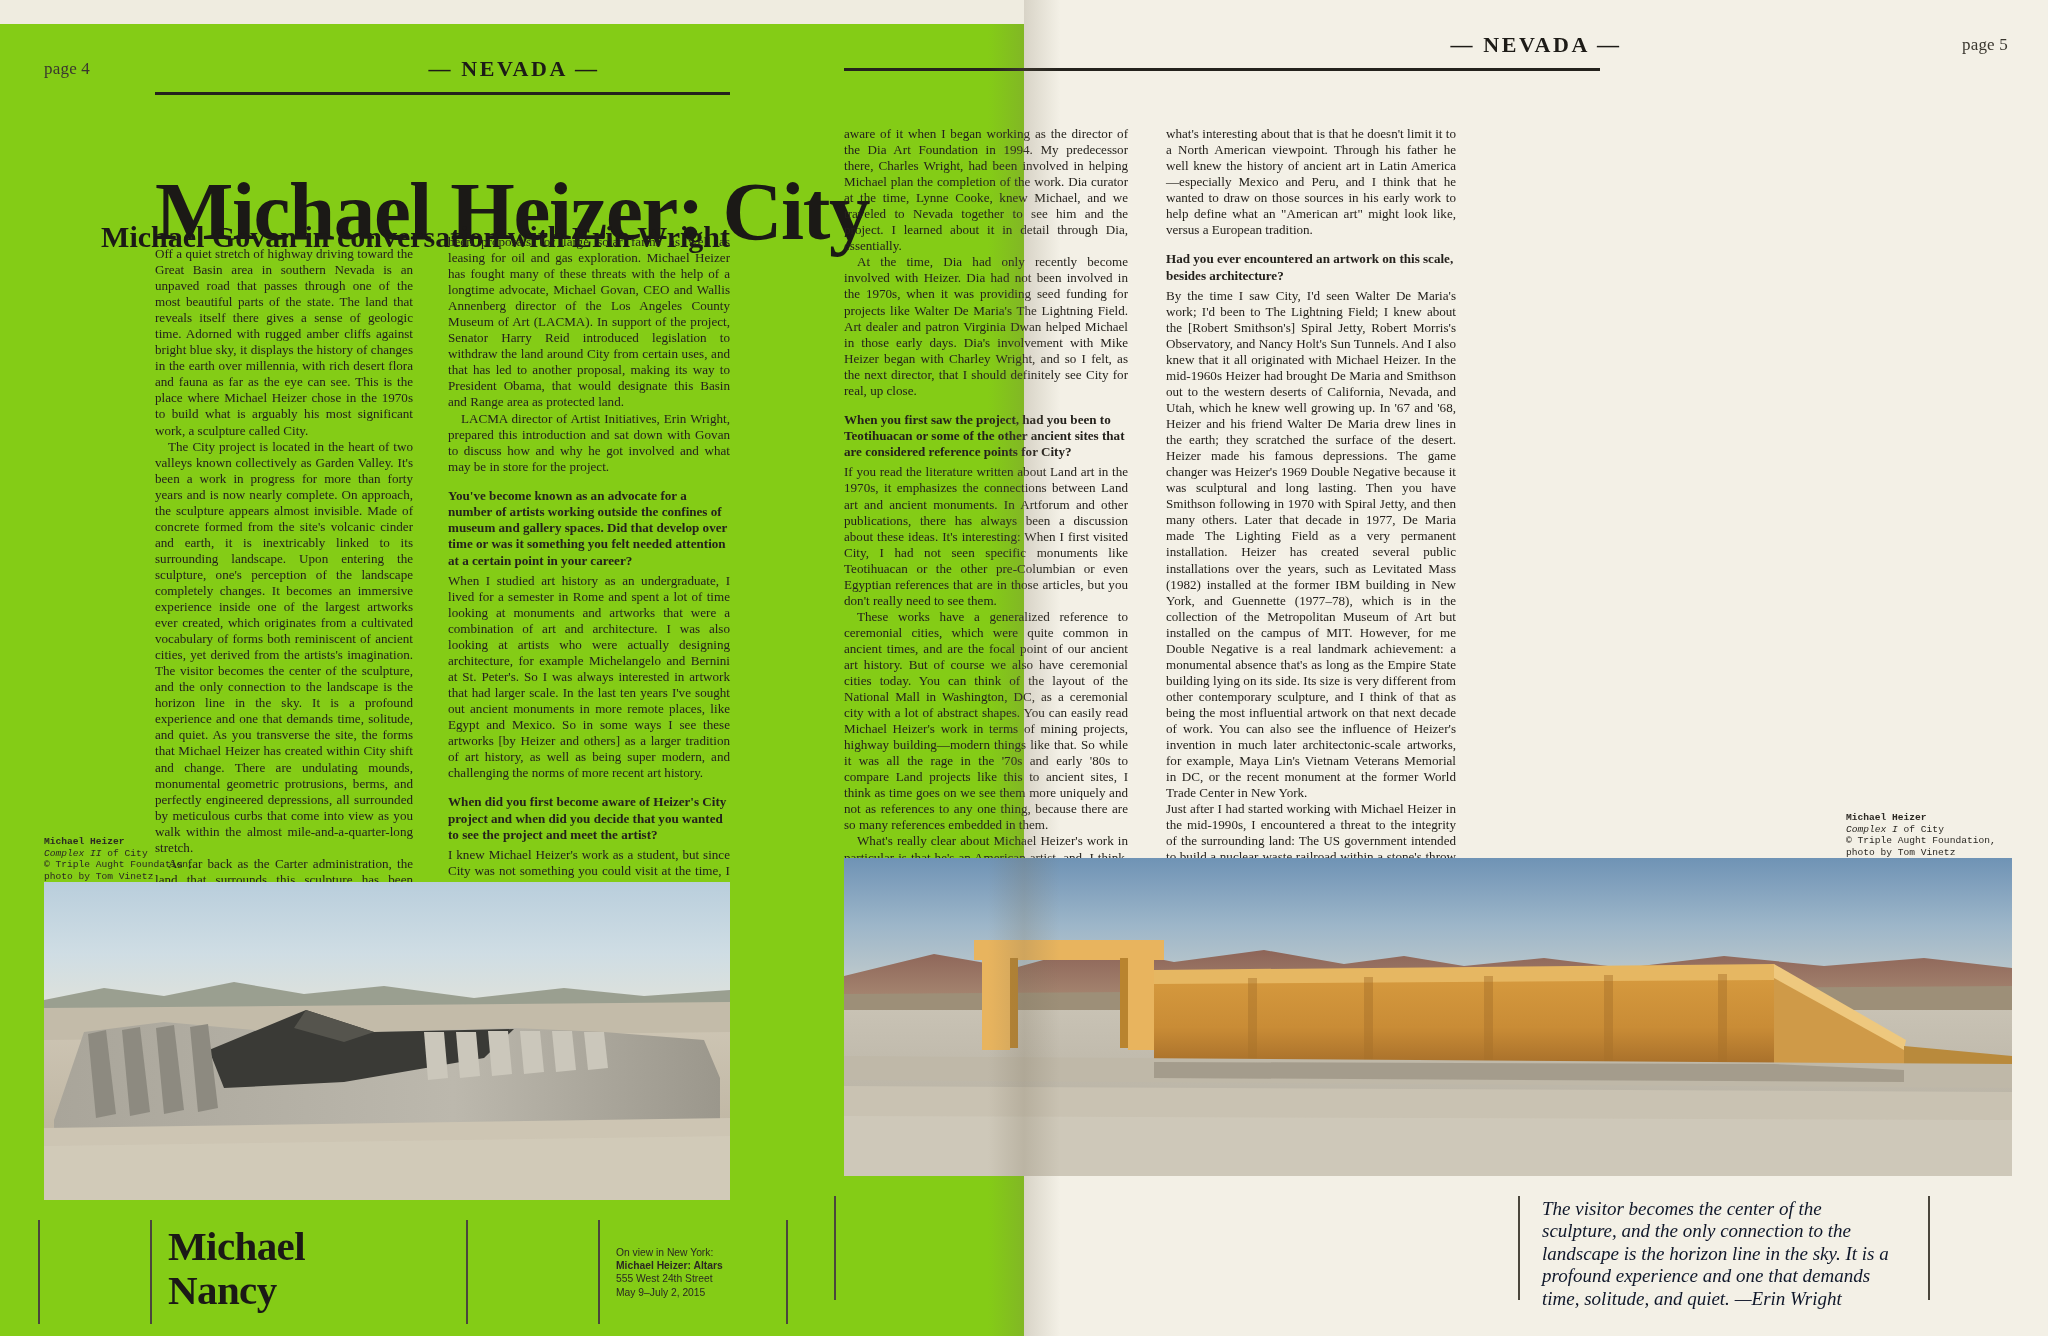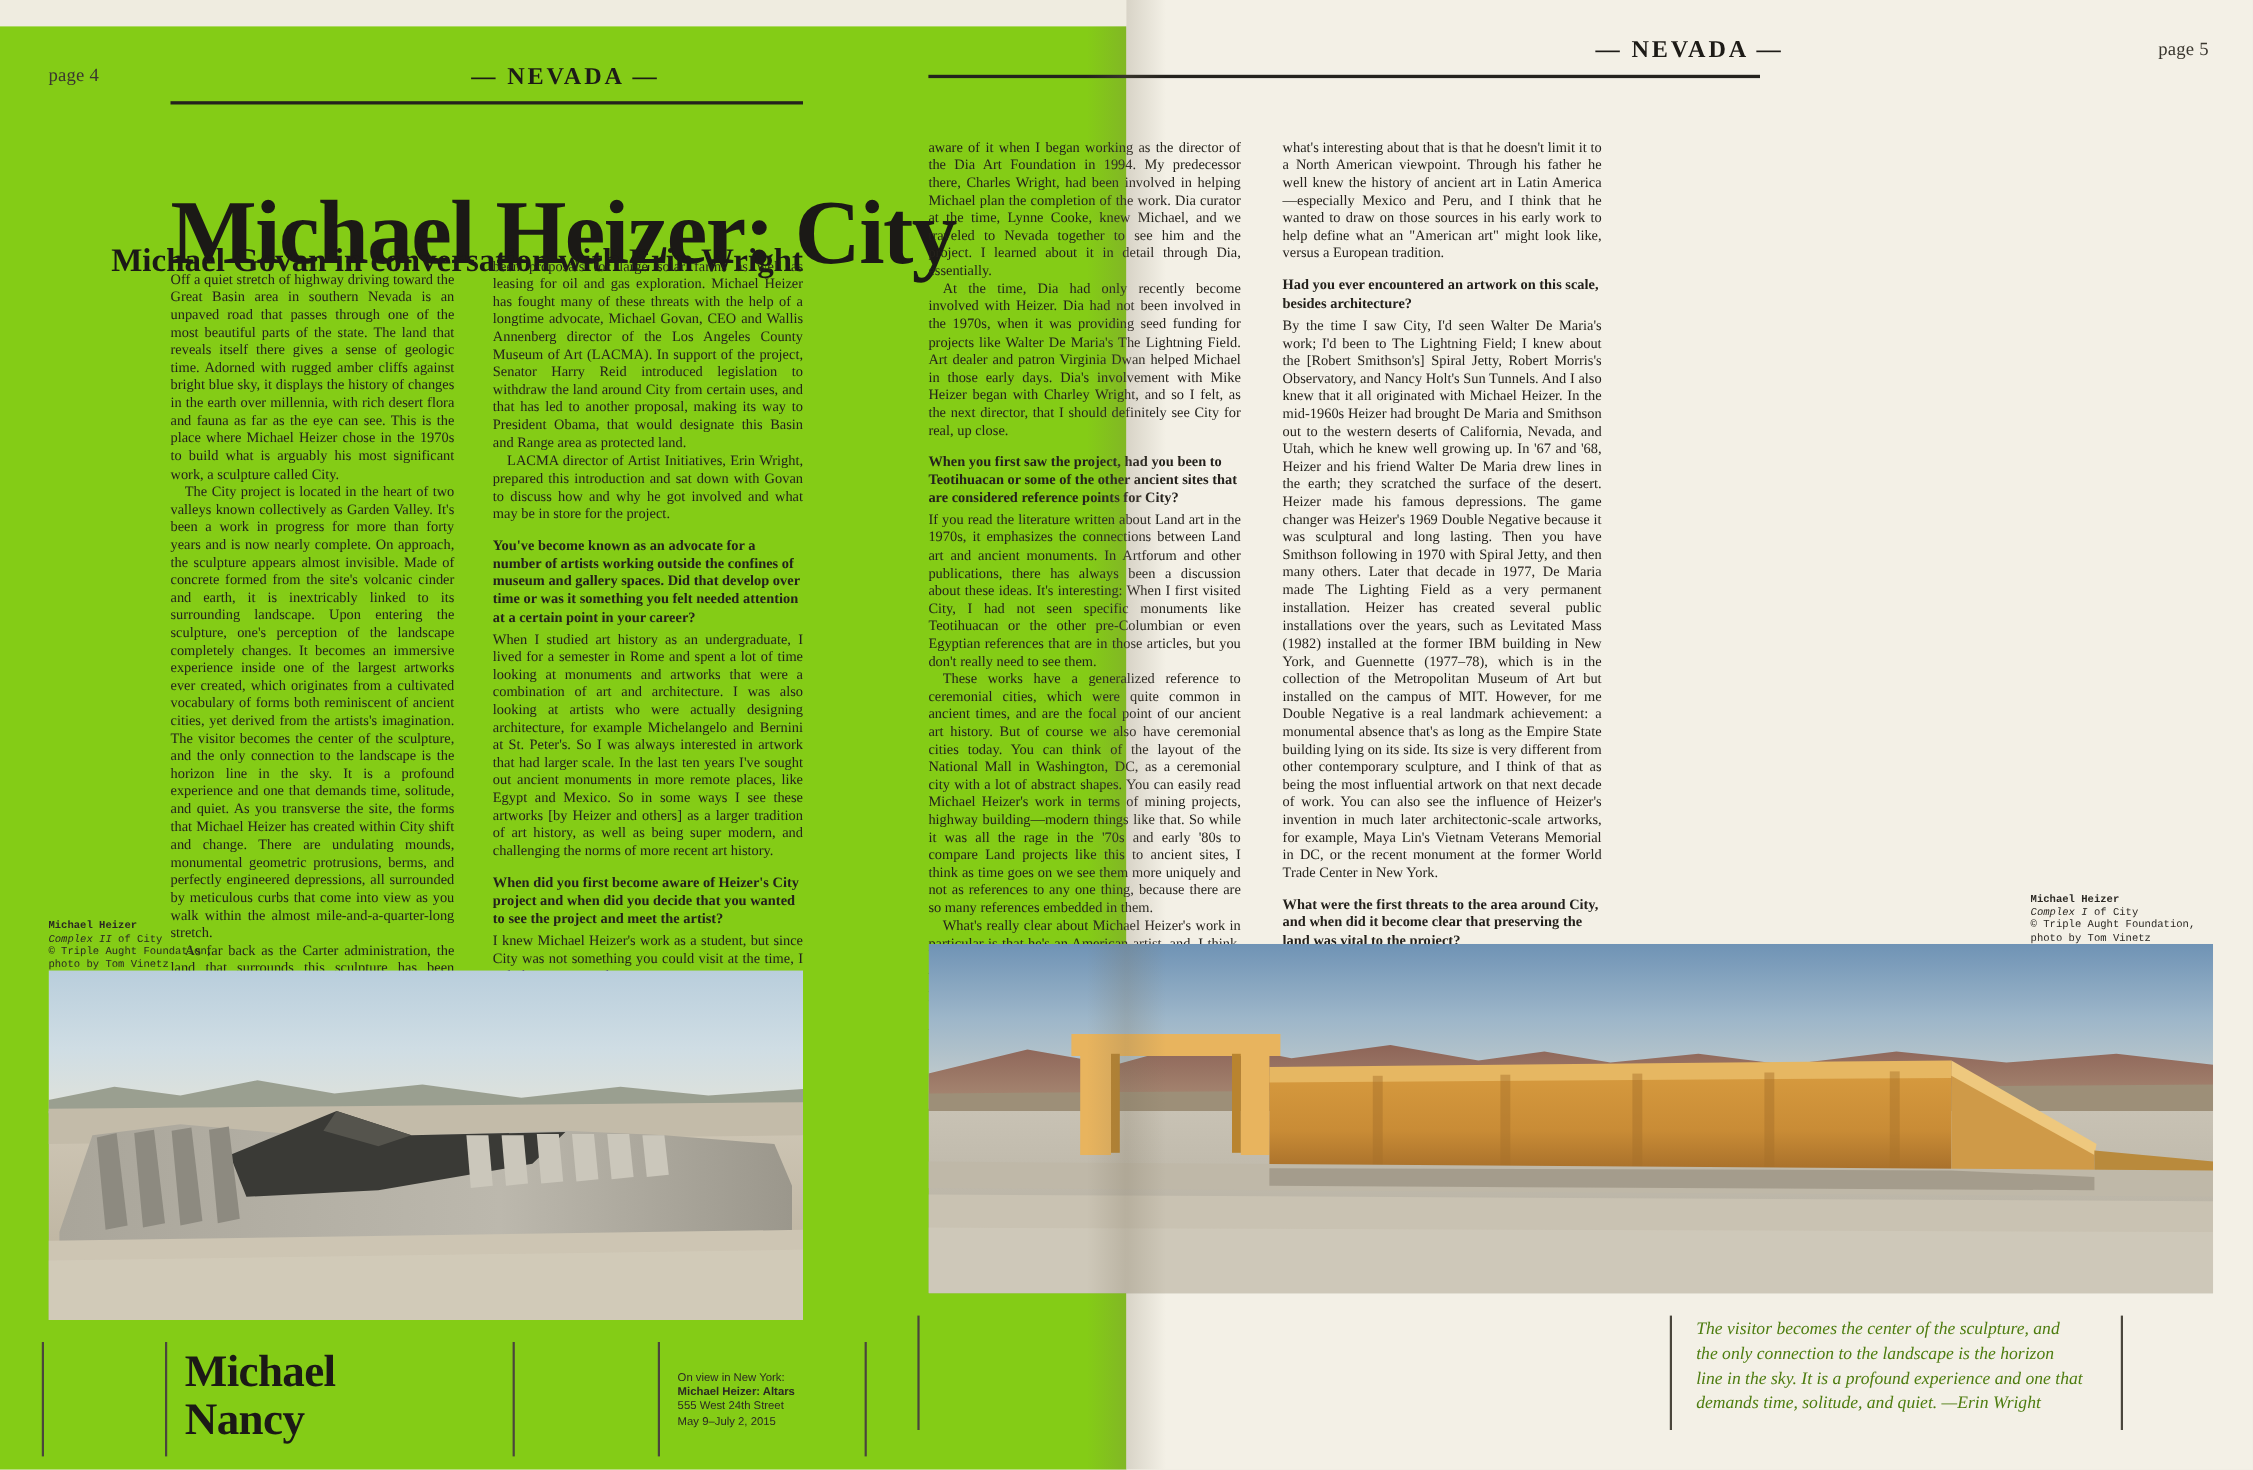--- a/index.html
+++ b/index.html
@@ -104,23 +104,23 @@
     font-family:"Liberation Sans",sans-serif;
     font-size:10.3px;
     line-height:13.2px;
     color:#2b2823;
   }
   .exhibit b{font-weight:bold;}
   .pullquote{
     position:absolute;
     font-family:"Liberation Serif",serif;
     font-style:italic;
-    font-size:16px;
+    font-size:19px;
     line-height:22.4px;
-    color:#4d7c0f;
+    color:#0f172a;
     width:352px;
   }
   .pullquote .attr{font-style:italic;}
 </style>
 </head>
 <body>
 
 <div class="spread">
 
   <div class="page left">
@@ -235,21 +235,20 @@
       <p class="q">When you first saw the project, had you been to Teotihuacan or some of the other ancient sites that are considered reference points for City?</p>
       <p class="a">If you read the literature written about Land art in the 1970s, it emphasizes the connections between Land art and ancient monuments. In Artforum and other publications, there has always been a discussion about these ideas. It's interesting: When I first visited City, I had not seen specific monuments like Teotihuacan or the other pre-Columbian or even Egyptian references that are in those articles, but you don't really need to see them.</p>
       <p>These works have a generalized reference to ceremonial cities, which were quite common in ancient times, and are the focal point of our ancient art history. But of course we also have ceremonial cities today. You can think of the layout of the National Mall in Washington, DC, as a ceremonial city with a lot of abstract shapes. You can easily read Michael Heizer's work in terms of mining projects, highway building—modern things like that. So while it was all the rage in the '70s and early '80s to compare Land projects like this to ancient sites, I think as time goes on we see them more uniquely and not as references to any one thing, because there are so many references embedded in them.</p>
       <p>What's really clear about Michael Heizer's work in particular is that he's an American artist, and, I think, an American artist by declaration. As well as having been born in the United States and working here, he has made several statements about this. When he set out to make his art, it was to counter the long traditions of European art of paintings in frames and sculptures on pedestals. Rather, he wanted to think about an art that might take advantage of a contemporary American viewpoint—and</p>
     </div>
 
     <div class="col" style="left:142px;top:126px;width:290px;">
       <p>what's interesting about that is that he doesn't limit it to a North American viewpoint. Through his father he well knew the history of ancient art in Latin America—especially Mexico and Peru, and I think that he wanted to draw on those sources in his early work to help define what an "American art" might look like, versus a European tradition.</p>
       <p class="q">Had you ever encountered an artwork on this scale, besides architecture?</p>
       <p class="a">By the time I saw City, I'd seen Walter De Maria's work; I'd been to The Lightning Field; I knew about the [Robert Smithson's] Spiral Jetty, Robert Morris's Observatory, and Nancy Holt's Sun Tunnels. And I also knew that it all originated with Michael Heizer. In the mid-1960s Heizer had brought De Maria and Smithson out to the western deserts of California, Nevada, and Utah, which he knew well growing up. In '67 and '68, Heizer and his friend Walter De Maria drew lines in the earth; they scratched the surface of the desert. Heizer made his famous depressions. The game changer was Heizer's 1969 Double Negative because it was sculptural and long lasting. Then you have Smithson following in 1970 with Spiral Jetty, and then many others. Later that decade in 1977, De Maria made The Lighting Field as a very permanent installation. Heizer has created several public installations over the years, such as Levitated Mass (1982) installed at the former IBM building in New York, and Guennette (1977–78), which is in the collection of the Metropolitan Museum of Art but installed on the campus of MIT. However, for me Double Negative is a real landmark achievement: a monumental absence that's as long as the Empire State building lying on its side. Its size is very different from other contemporary sculpture, and I think of that as being the most influential artwork on that next decade of work. You can also see the influence of Heizer's invention in much later architectonic-scale artworks, for example, Maya Lin's Vietnam Veterans Memorial in DC, or the recent monument at the former World Trade Center in New York.</p>
-      <p class="q">What were the first threats to the area around City, and when did it become clear that preserving the land was vital to the project?</p>
       <p class="a">Just after I had started working with Michael Heizer in the mid-1990s, I encountered a threat to the integrity of the surrounding land: The US government intended to build a nuclear-waste railroad within a stone's throw of the project. What I did not</p>
     </div>
 
     <div class="caption" style="left:822px;top:812px;width:170px;">
       <b>Michael Heizer</b><br>
       <i>Complex I</i><span> of City</span><br>
       <span>© Triple Aught Foundation, photo by Tom Vinetz</span>
     </div>
 
     <div class="photo" style="left:-180px;top:858px;width:1168px;height:318px;">

